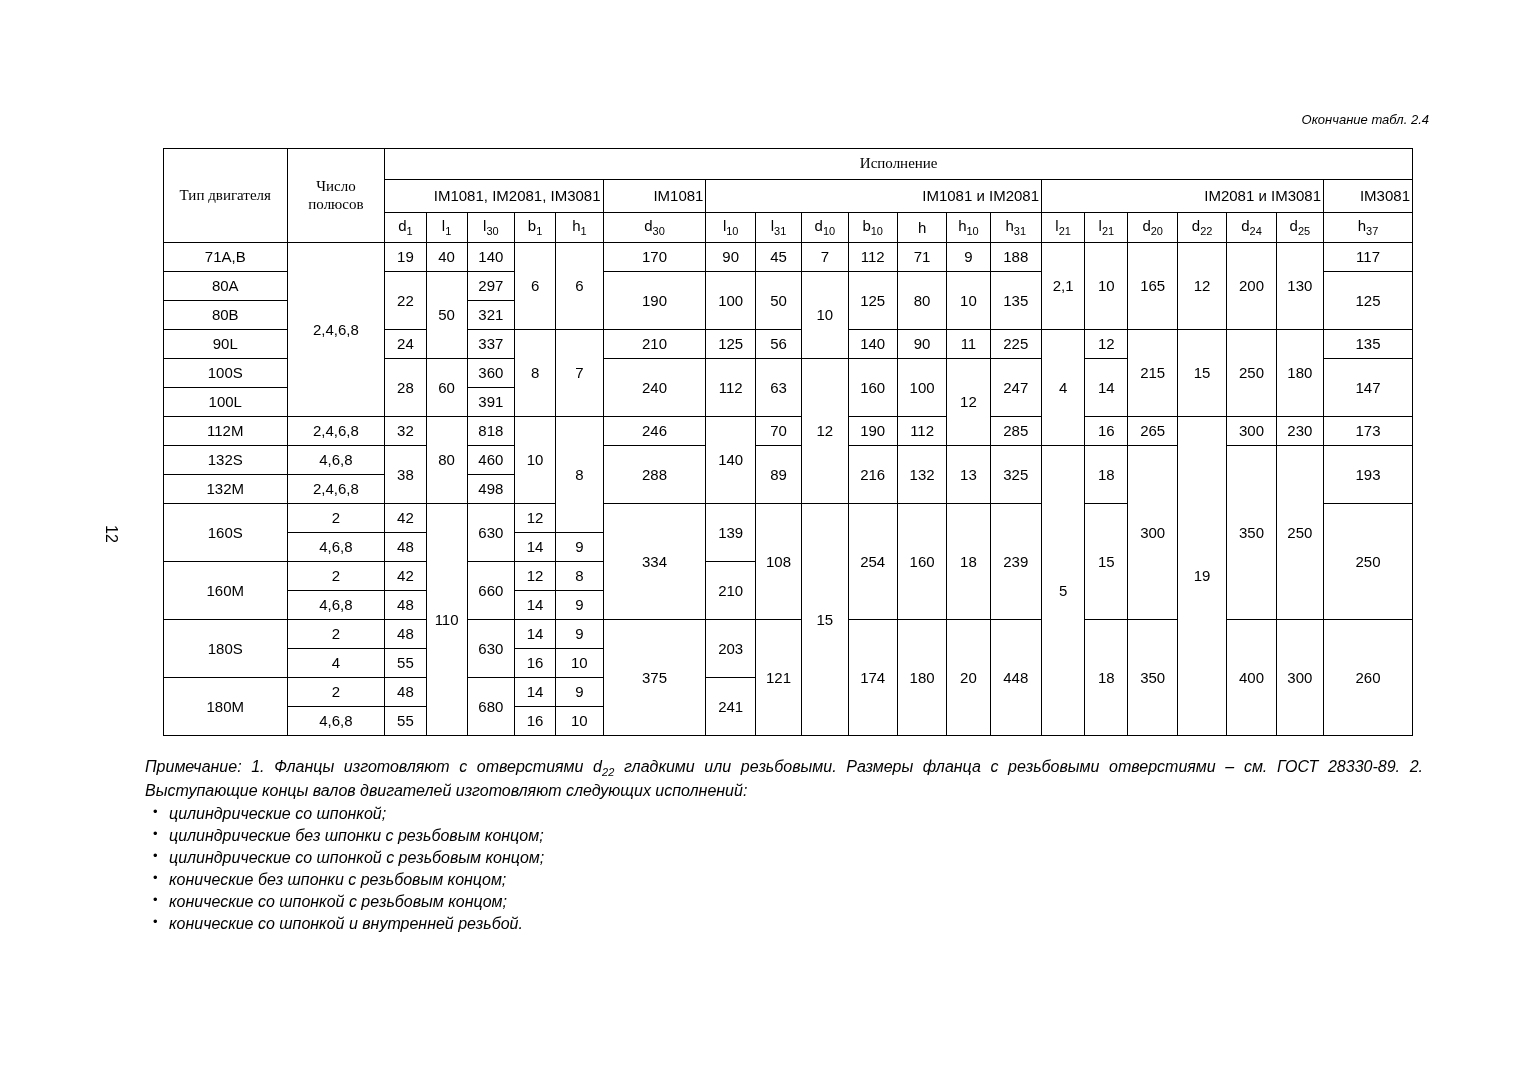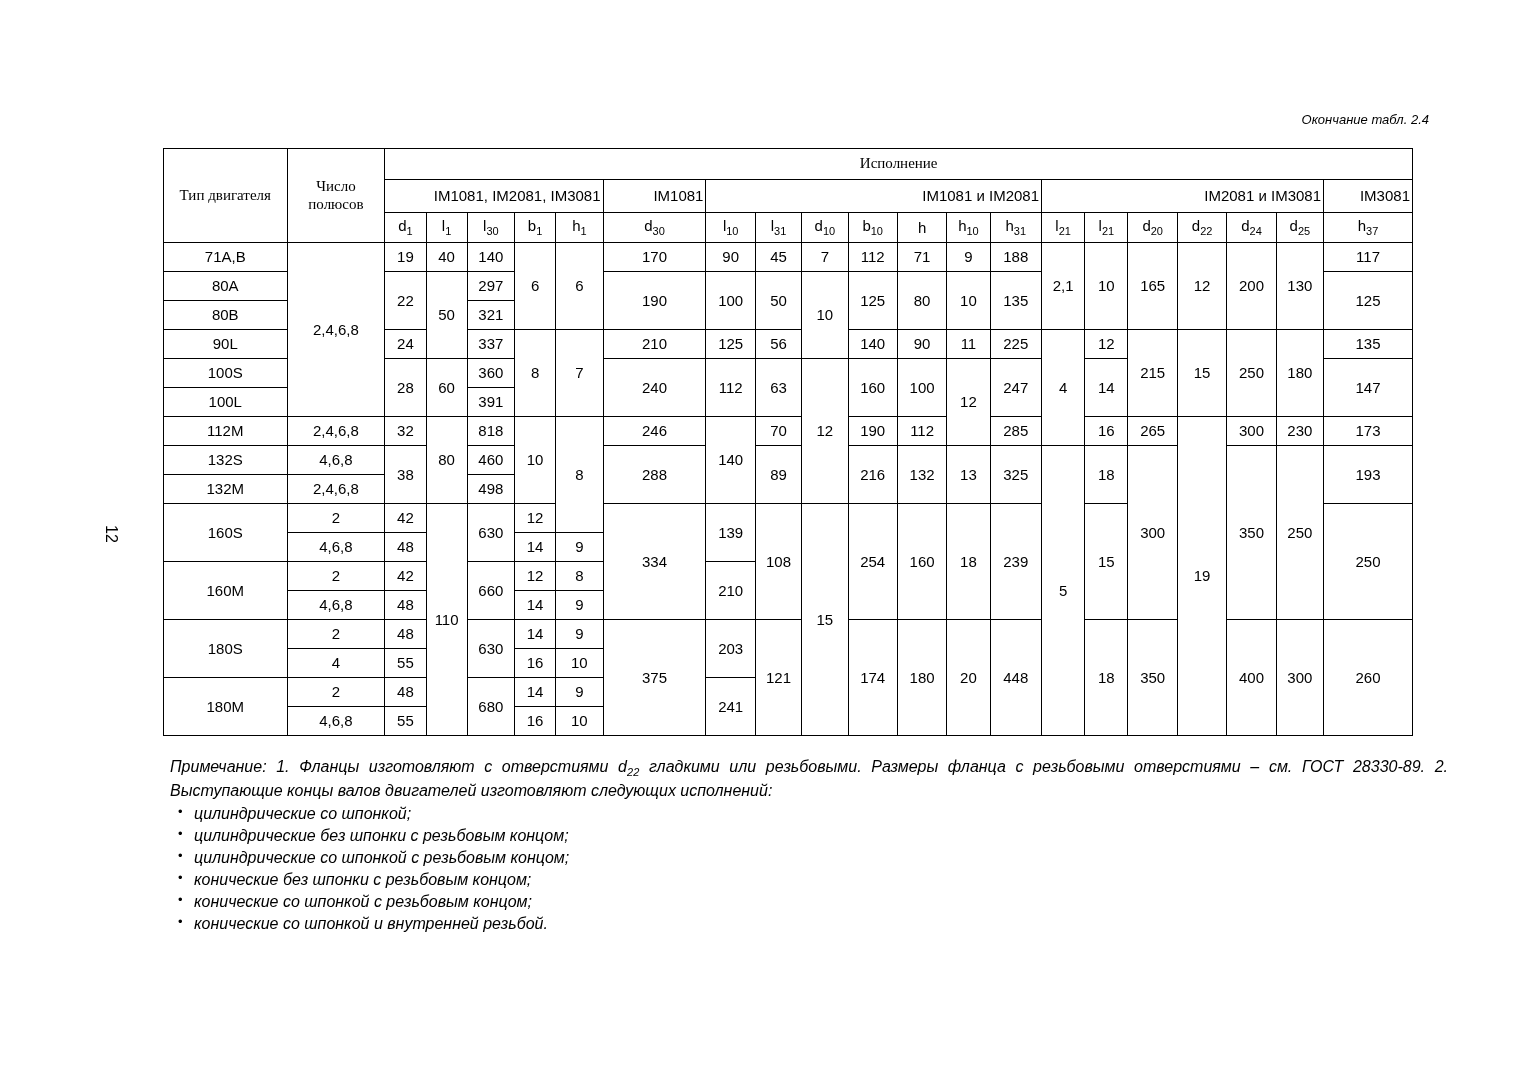--- a/index.html
+++ b/index.html
@@ -27,21 +27,21 @@
     text-align:center; vertical-align:middle;
     font-weight:normal; font-size:15px;
     padding:0 2px; line-height:1.15;
   }
   table.dims thead tr.g1 th { height:31px;font-family:Liberation Serif, serif; }
   table.dims thead tr.g2 th { height:33px;text-align:right; }
   table.dims thead tr.g3 th { height:30px; }
   table.dims tbody tr { height:29px; }
   sub { font-size:11px; }
   .notes {
-    position:absolute; left:170px; top:756px; width:1278px;
+    position:absolute; left:145px; top:756px; width:1278px;
     font-style:italic; font-size:16px; line-height:1.32;
   }
   .notes p { margin:0 0 2px 0; text-align:justify; }
   .notes ul { margin:2px 0 0 6px; padding:0; list-style:none; }
   .notes li { margin:0 0 1px 0; padding-left:18px; position:relative; }
   .notes li .bullet {
     position:absolute; left:2px; top:0; font-style:normal; font-size:13px;
   }
 </style>
 </head>

